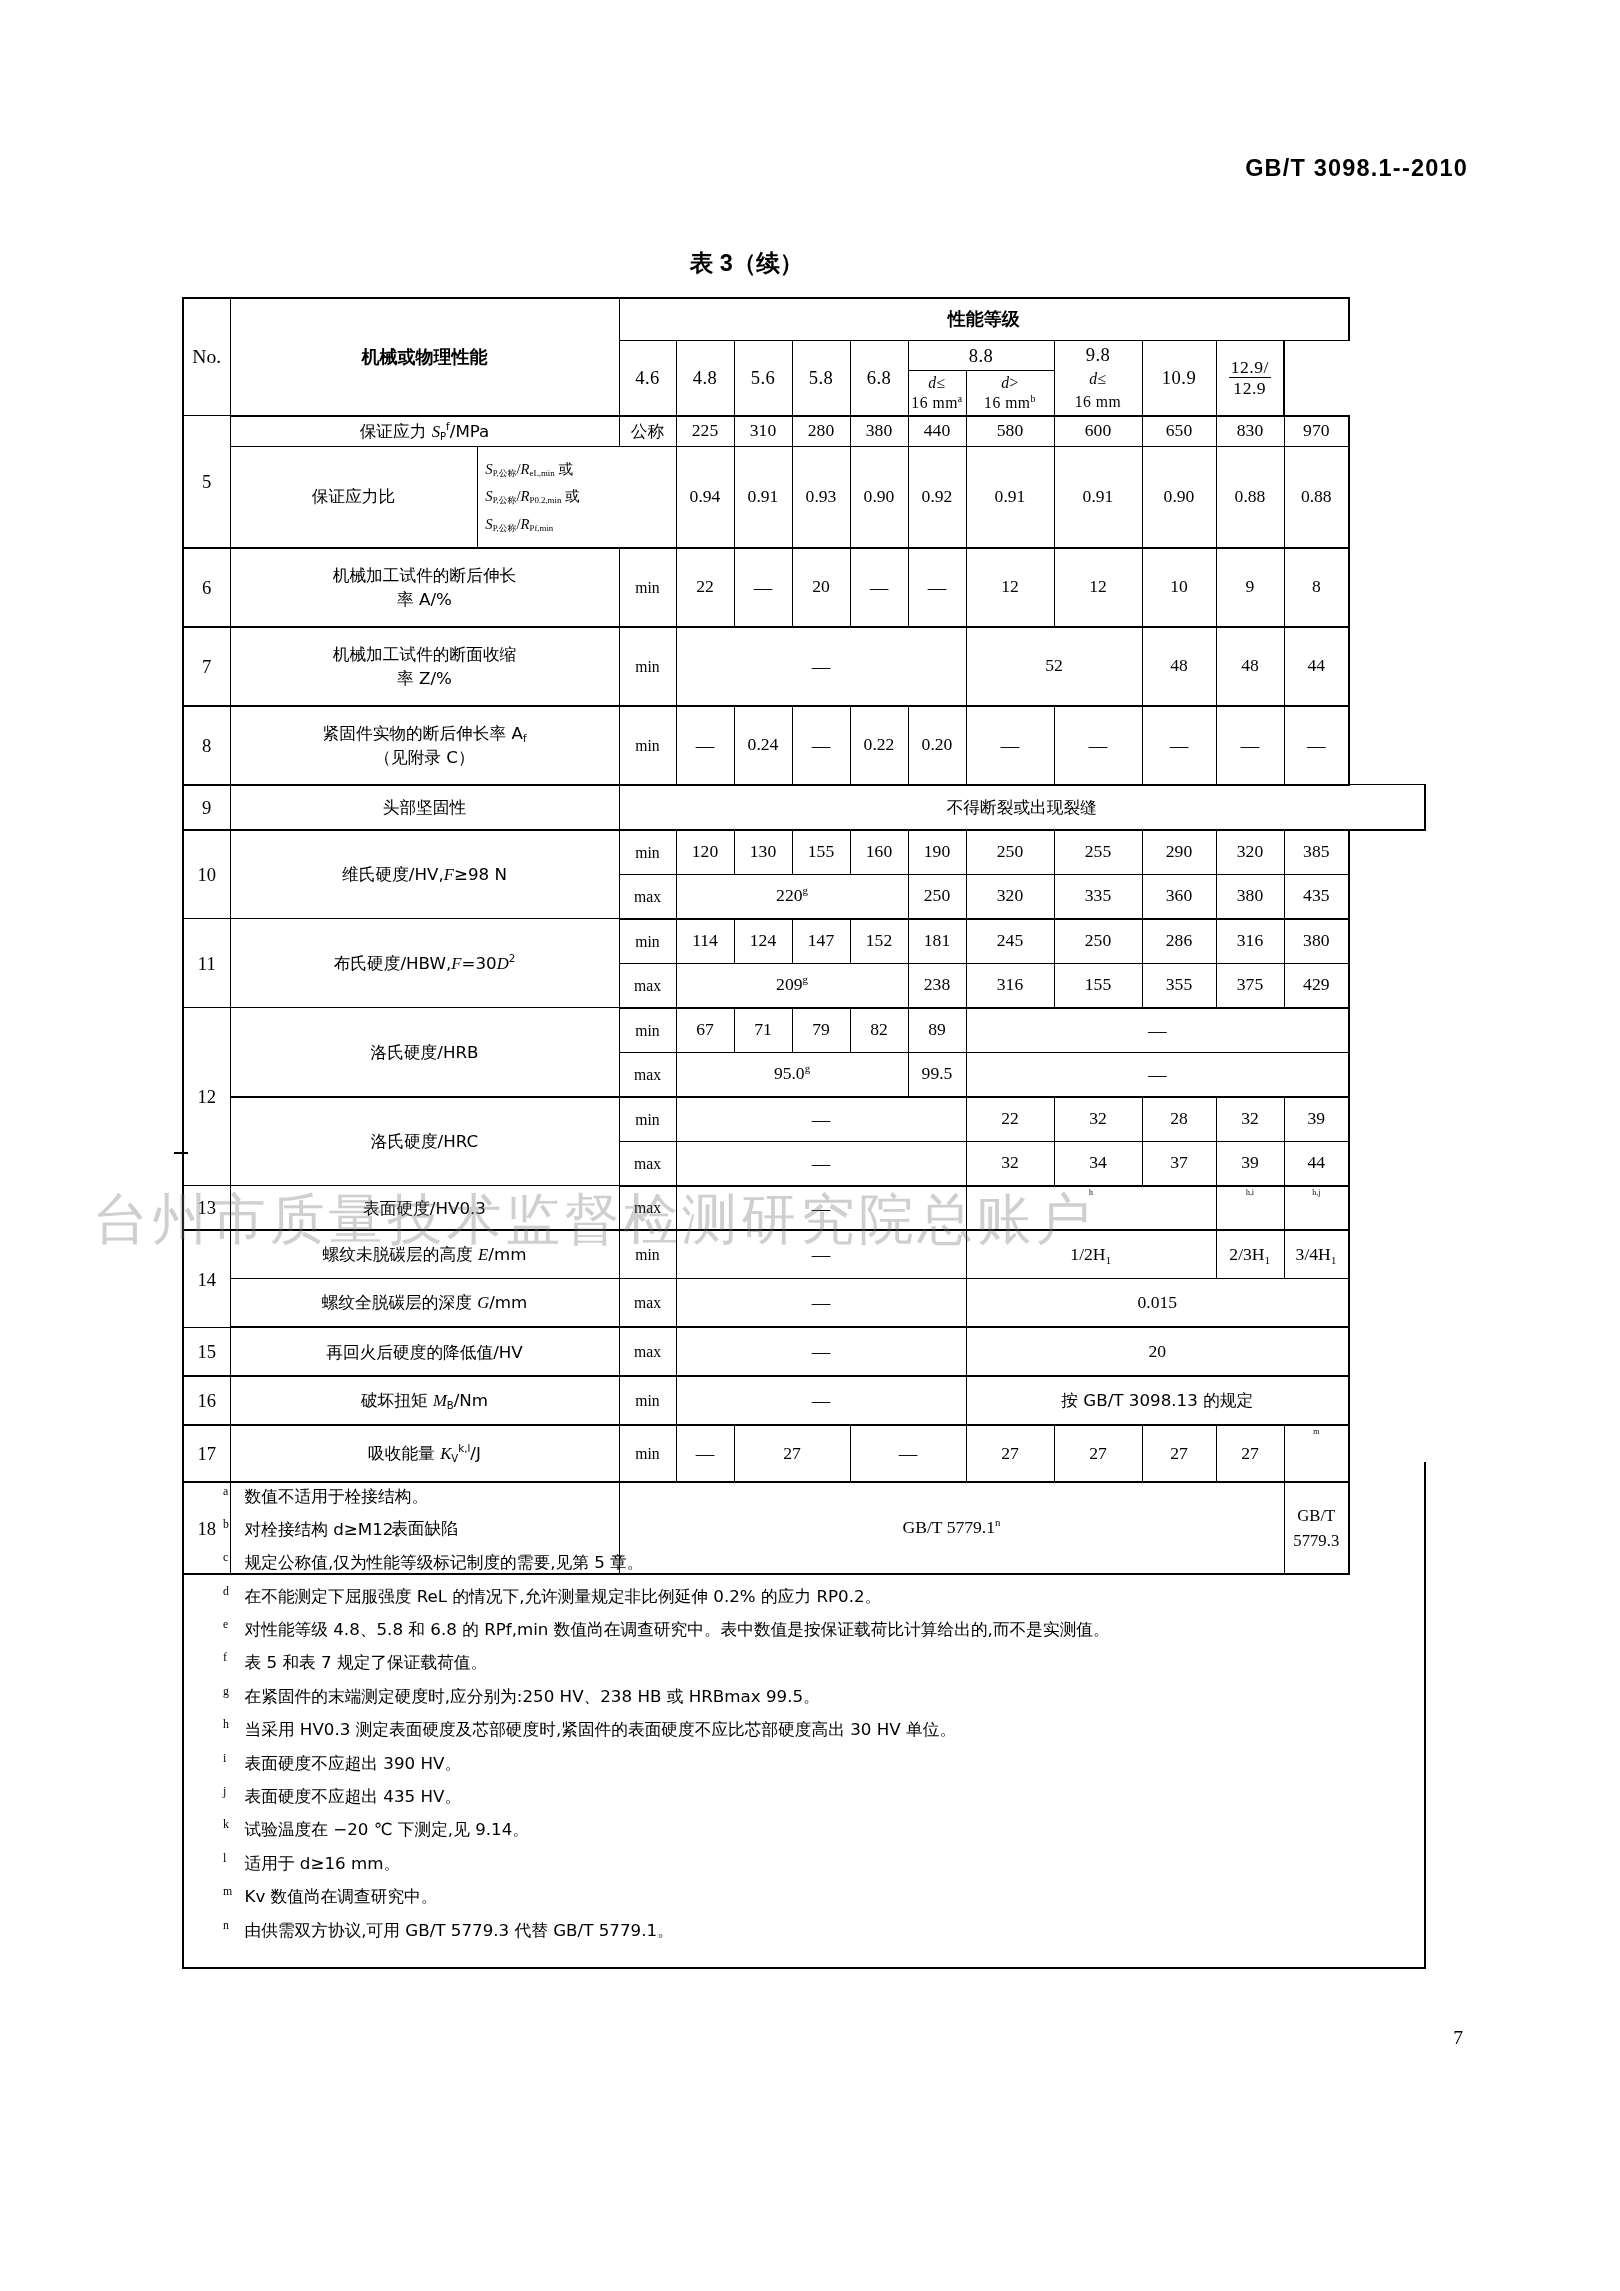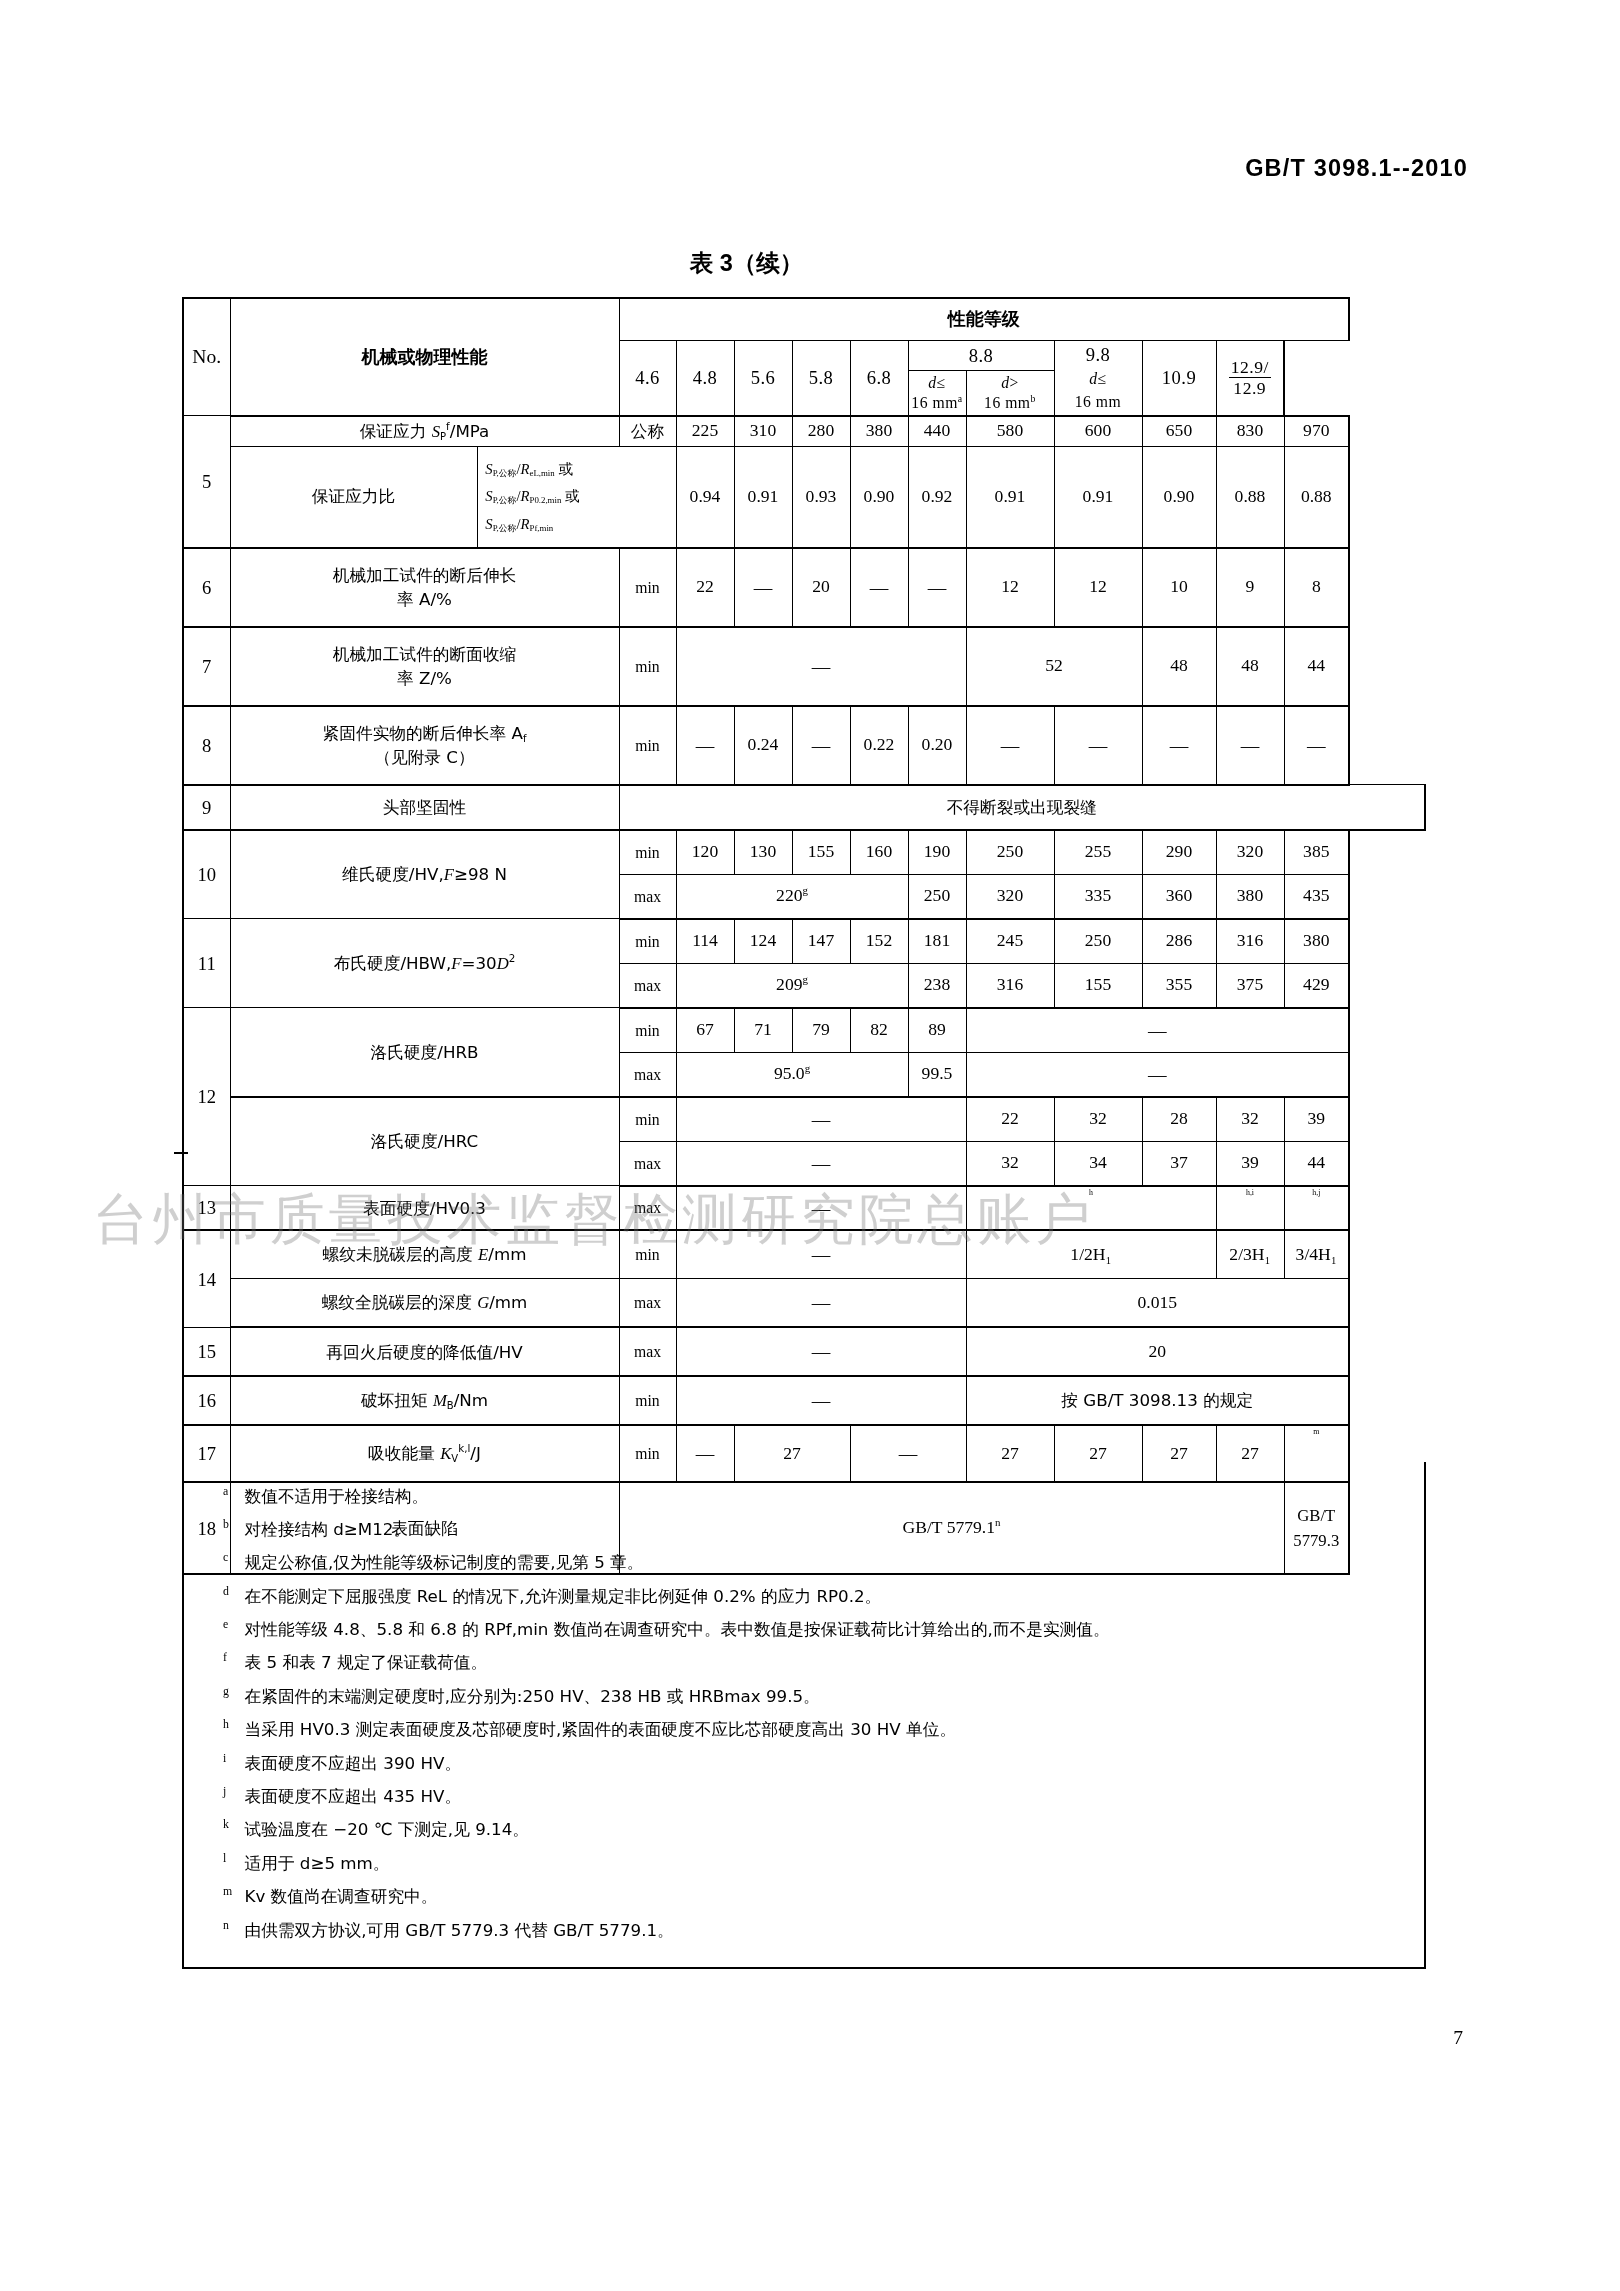--- a/index.html
+++ b/index.html
@@ -540,21 +540,21 @@
     <div class="note">
       <span class="mk">i</span><span>表面硬度不应超出 390 HV。</span>
     </div>
     <div class="note">
       <span class="mk">j</span><span>表面硬度不应超出 435 HV。</span>
     </div>
     <div class="note">
       <span class="mk">k</span><span>试验温度在 −20 ℃ 下测定,见 9.14。</span>
     </div>
     <div class="note">
-      <span class="mk">l</span><span>适用于 d≥5 mm。</span>
+      <span class="mk">l</span><span>适用于 d≥16 mm。</span>
     </div>
     <div class="note">
       <span class="mk">m</span><span>Kv 数值尚在调查研究中。</span>
     </div>
     <div class="note" style="margin-bottom:0">
       <span class="mk">n</span><span>由供需双方协议,可用 GB/T 5779.3 代替 GB/T 5779.1。</span>
     </div>
   </div>
 
   <div class="watermark">台州市质量技术监督检测研究院总账户</div>

